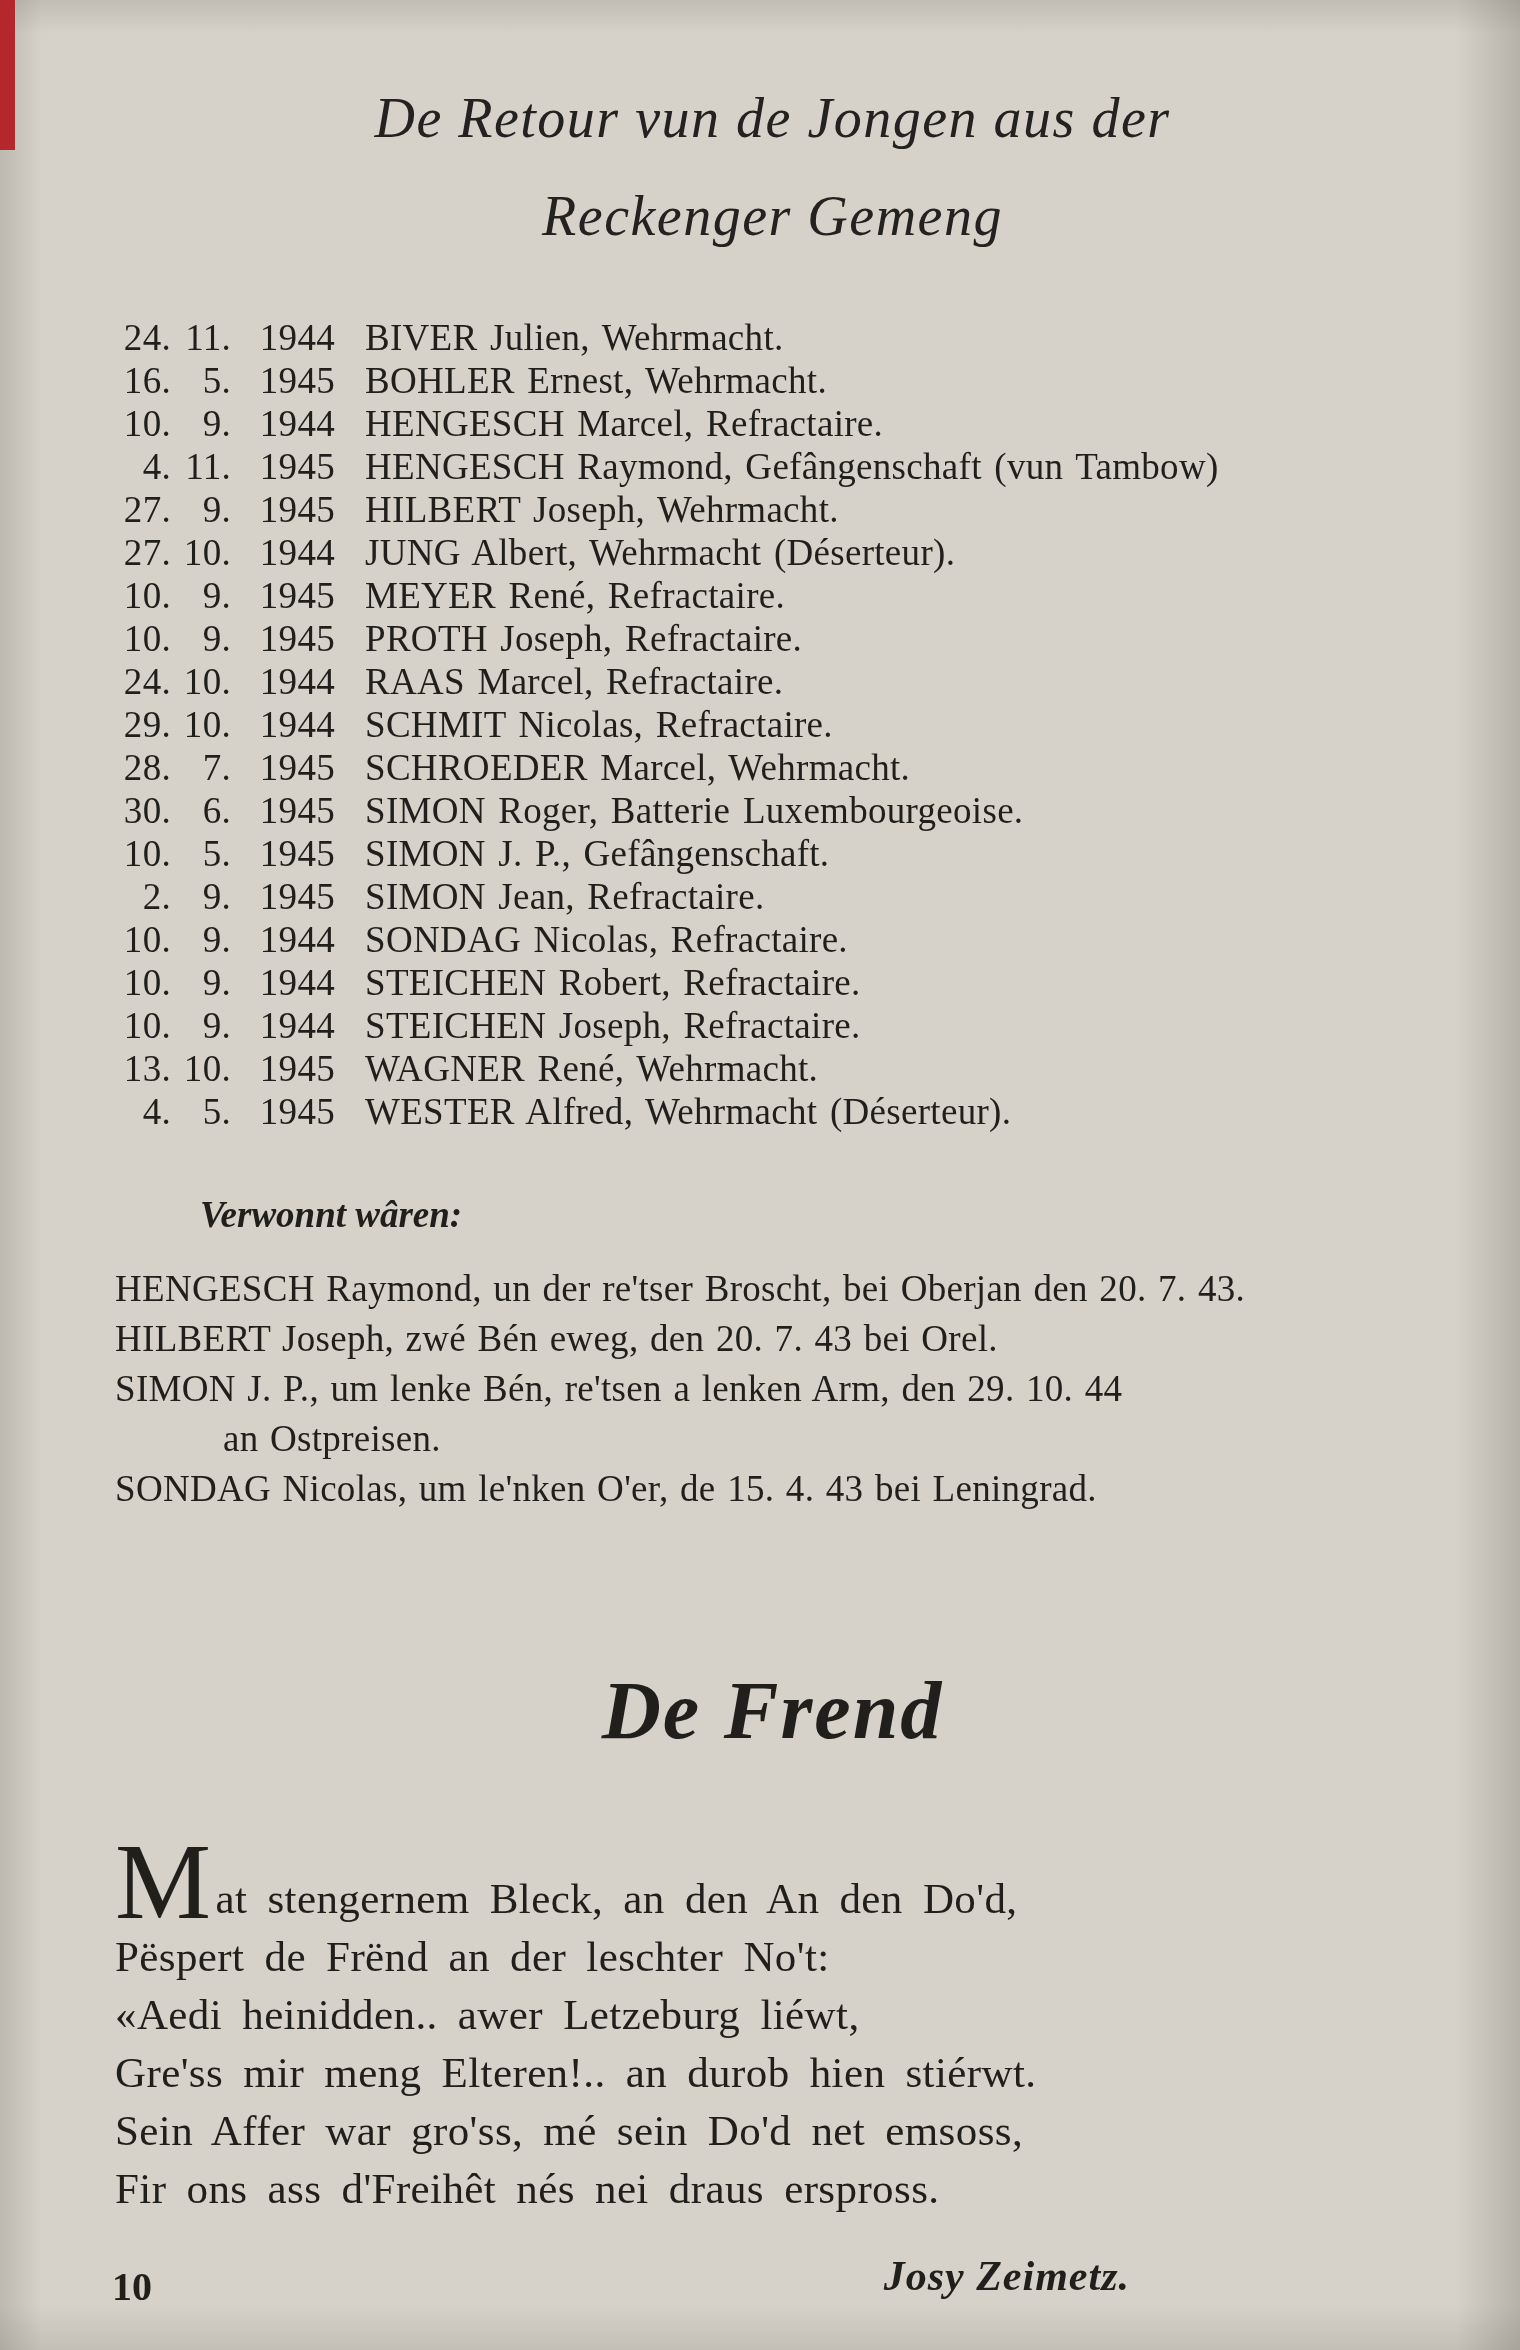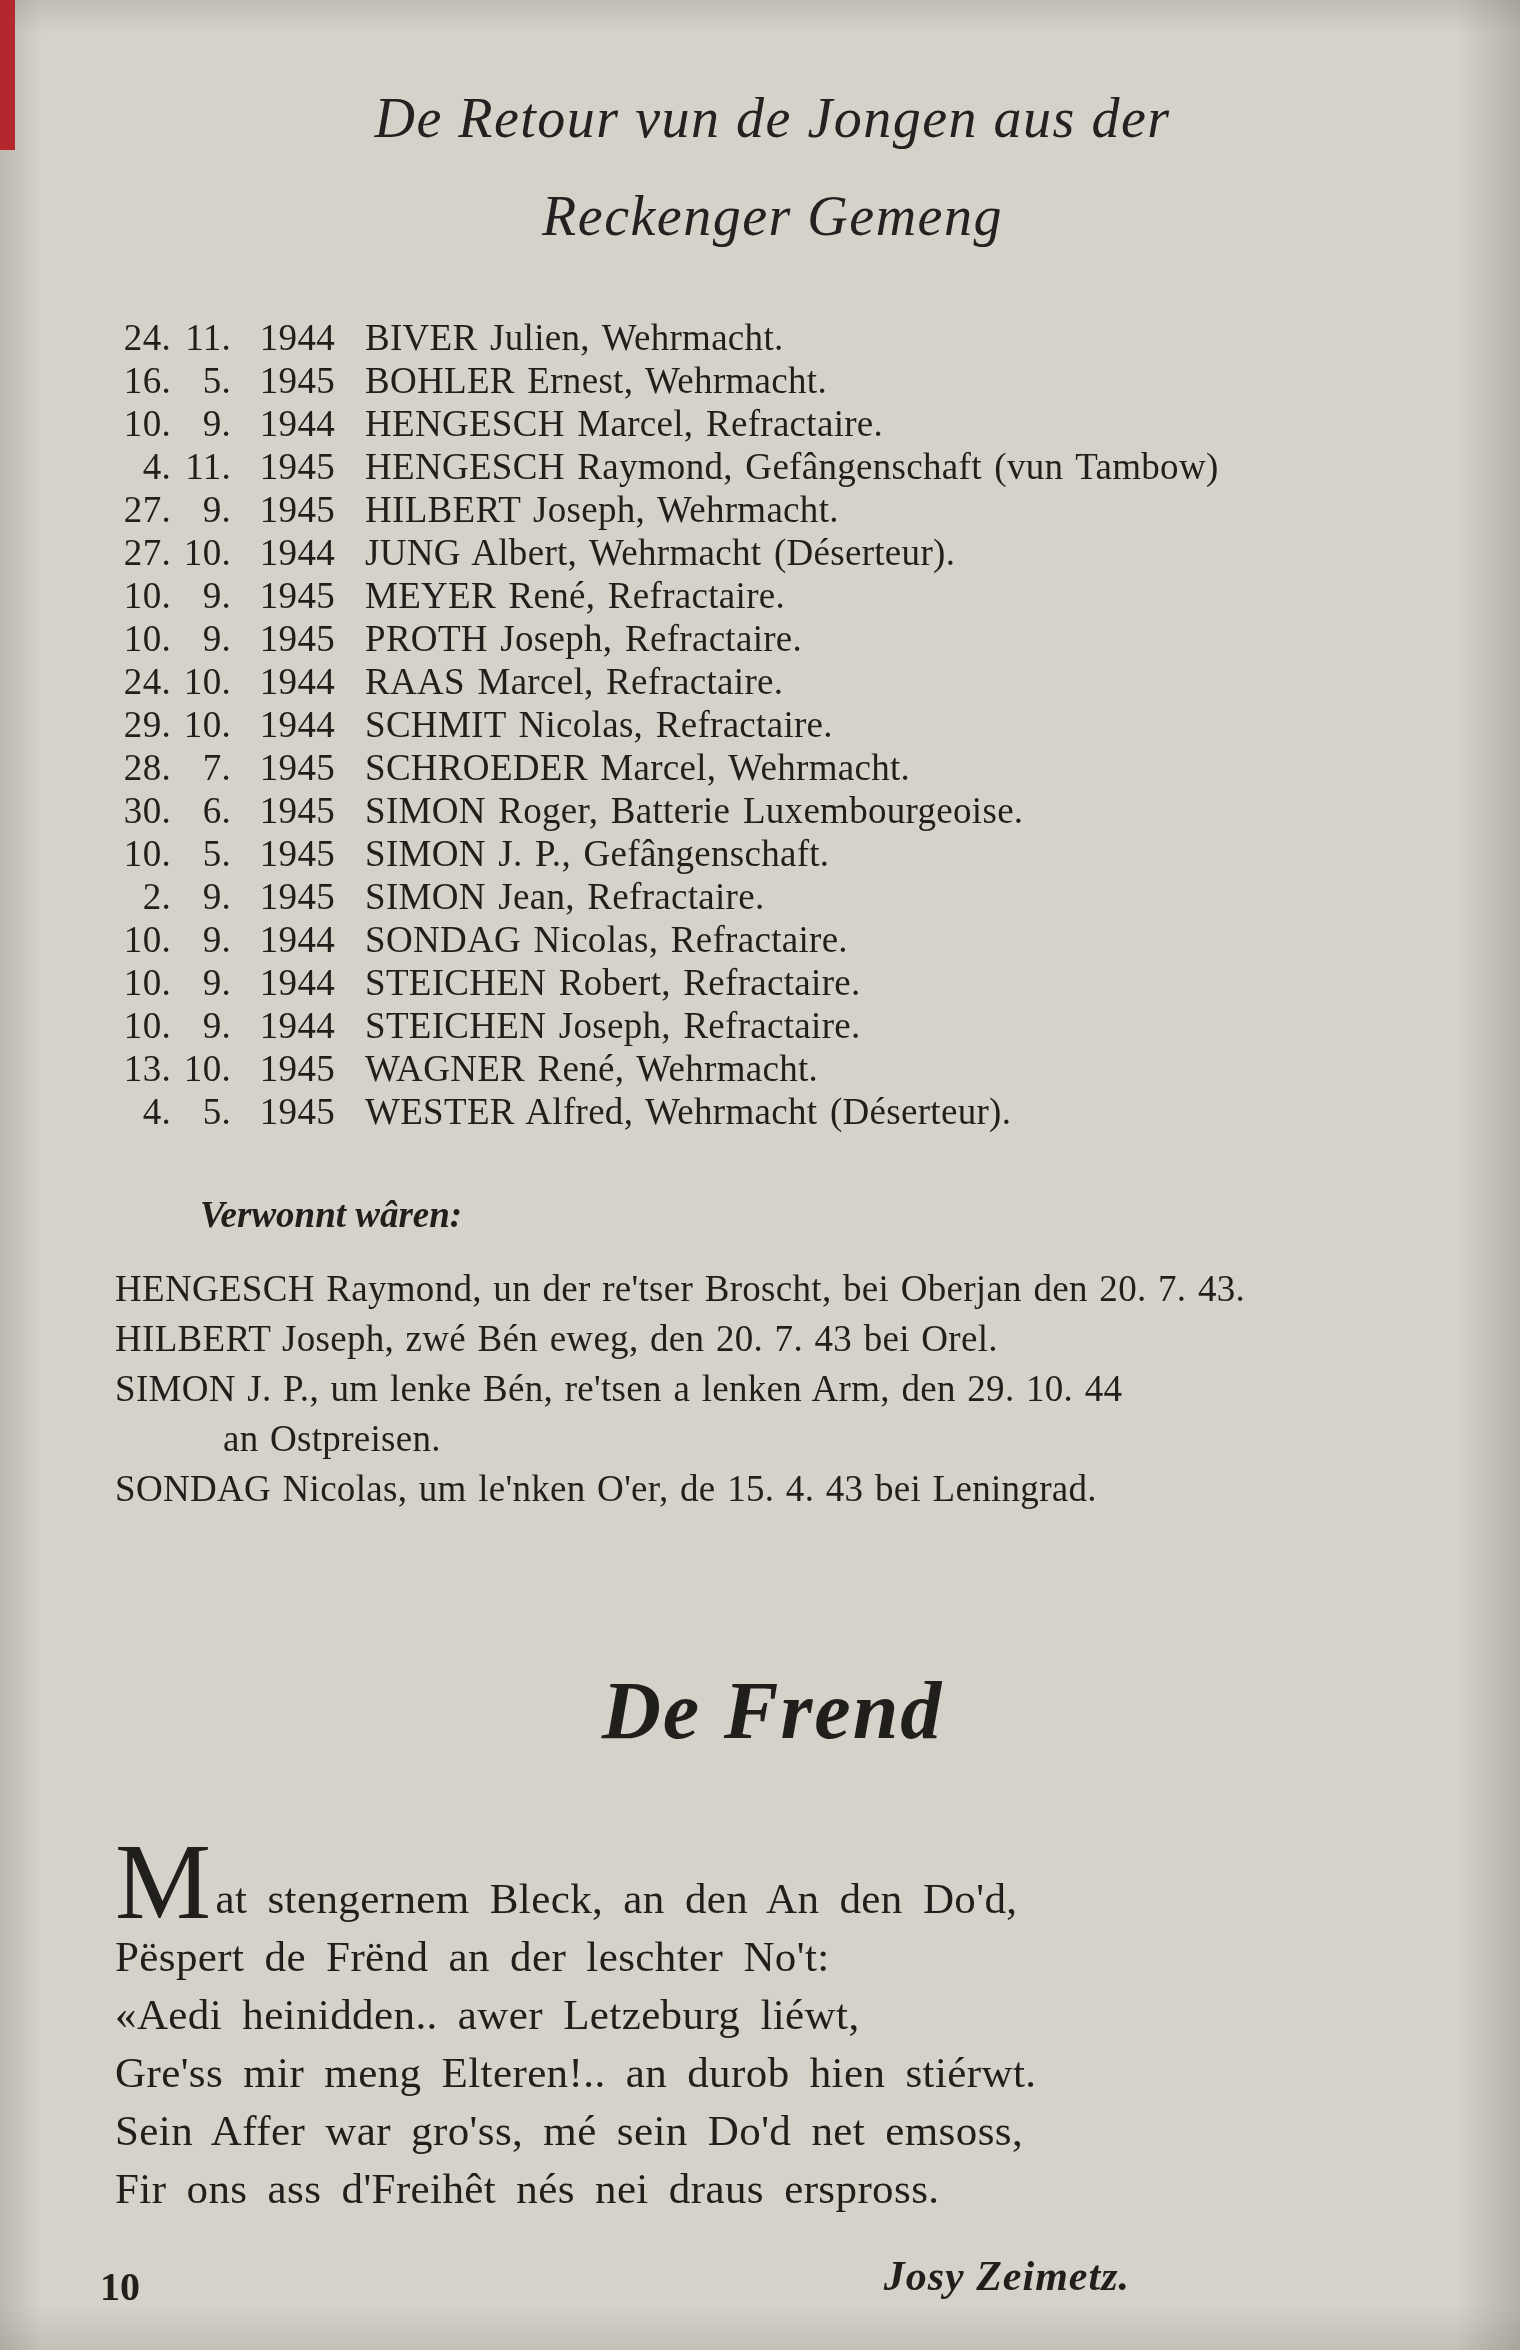--- a/index.html
+++ b/index.html
@@ -101,21 +101,21 @@
     margin-top: 34px;
     text-align: right;
     padding-right: 300px;
     font-size: 42px;
     font-weight: bold;
     font-style: italic;
     letter-spacing: 1px;
   }
   .page-number {
     position: absolute;
-    left: 100px;
+    left: 112px;
     bottom: 40px;
     font-size: 40px;
     font-weight: bold;
   }
 </style>
 </head>
 <body>
 
 <div class="page">
   <div class="corner-mark"></div>

